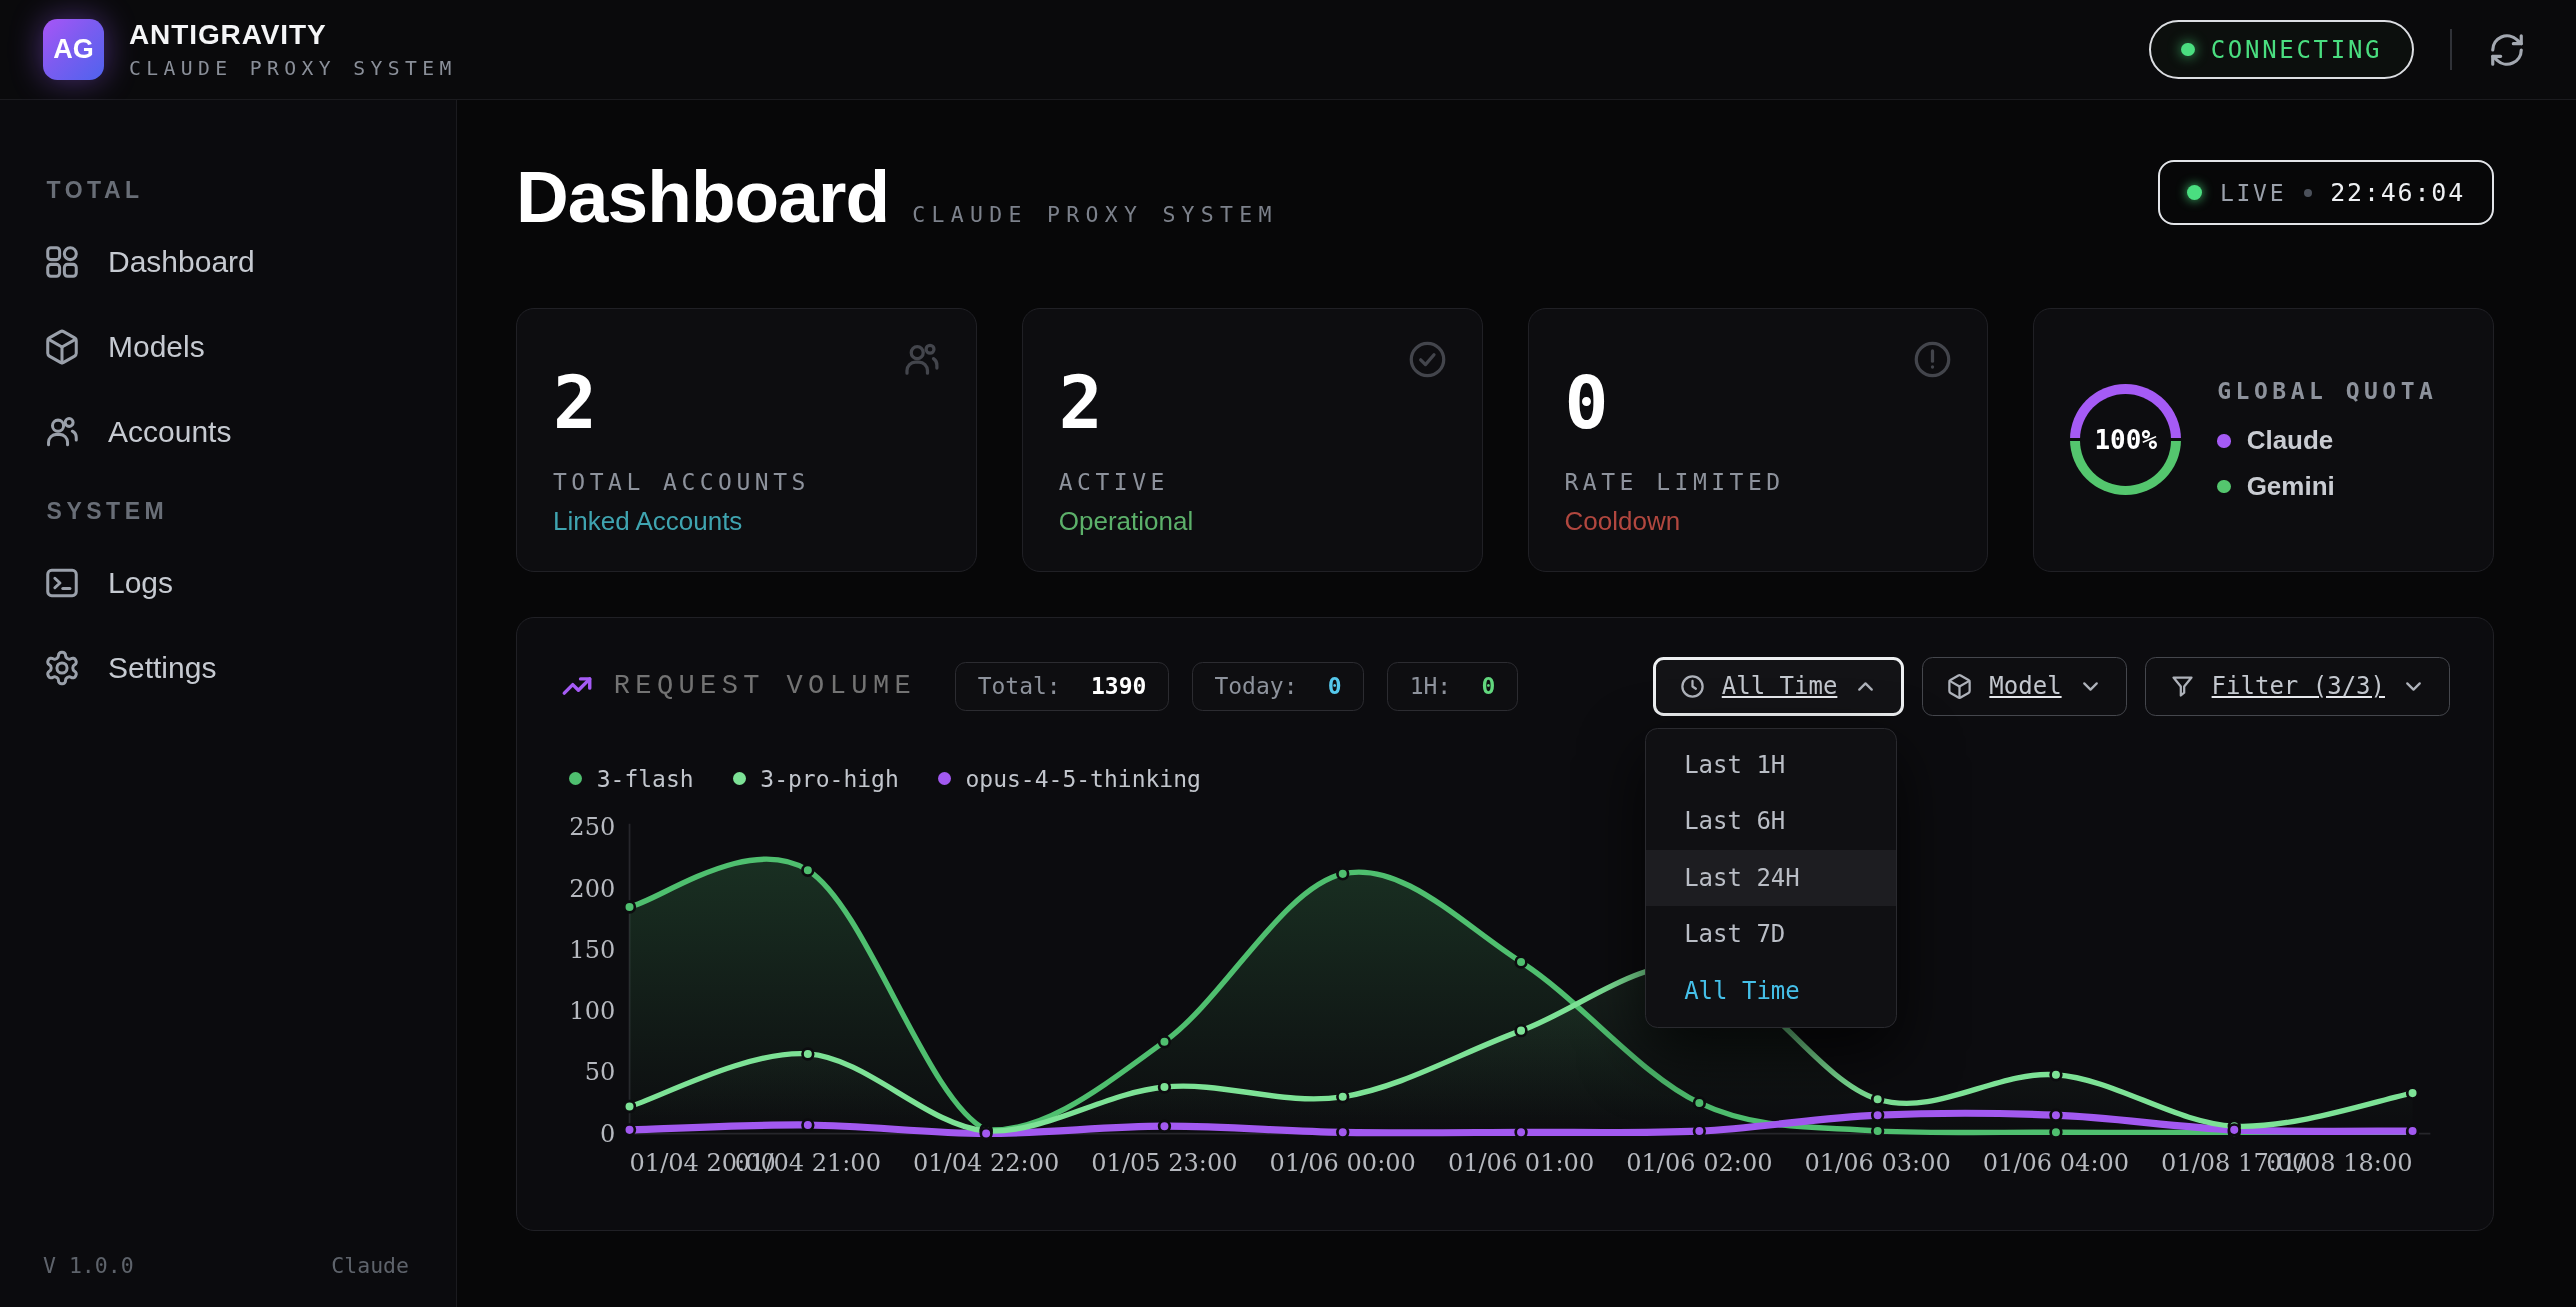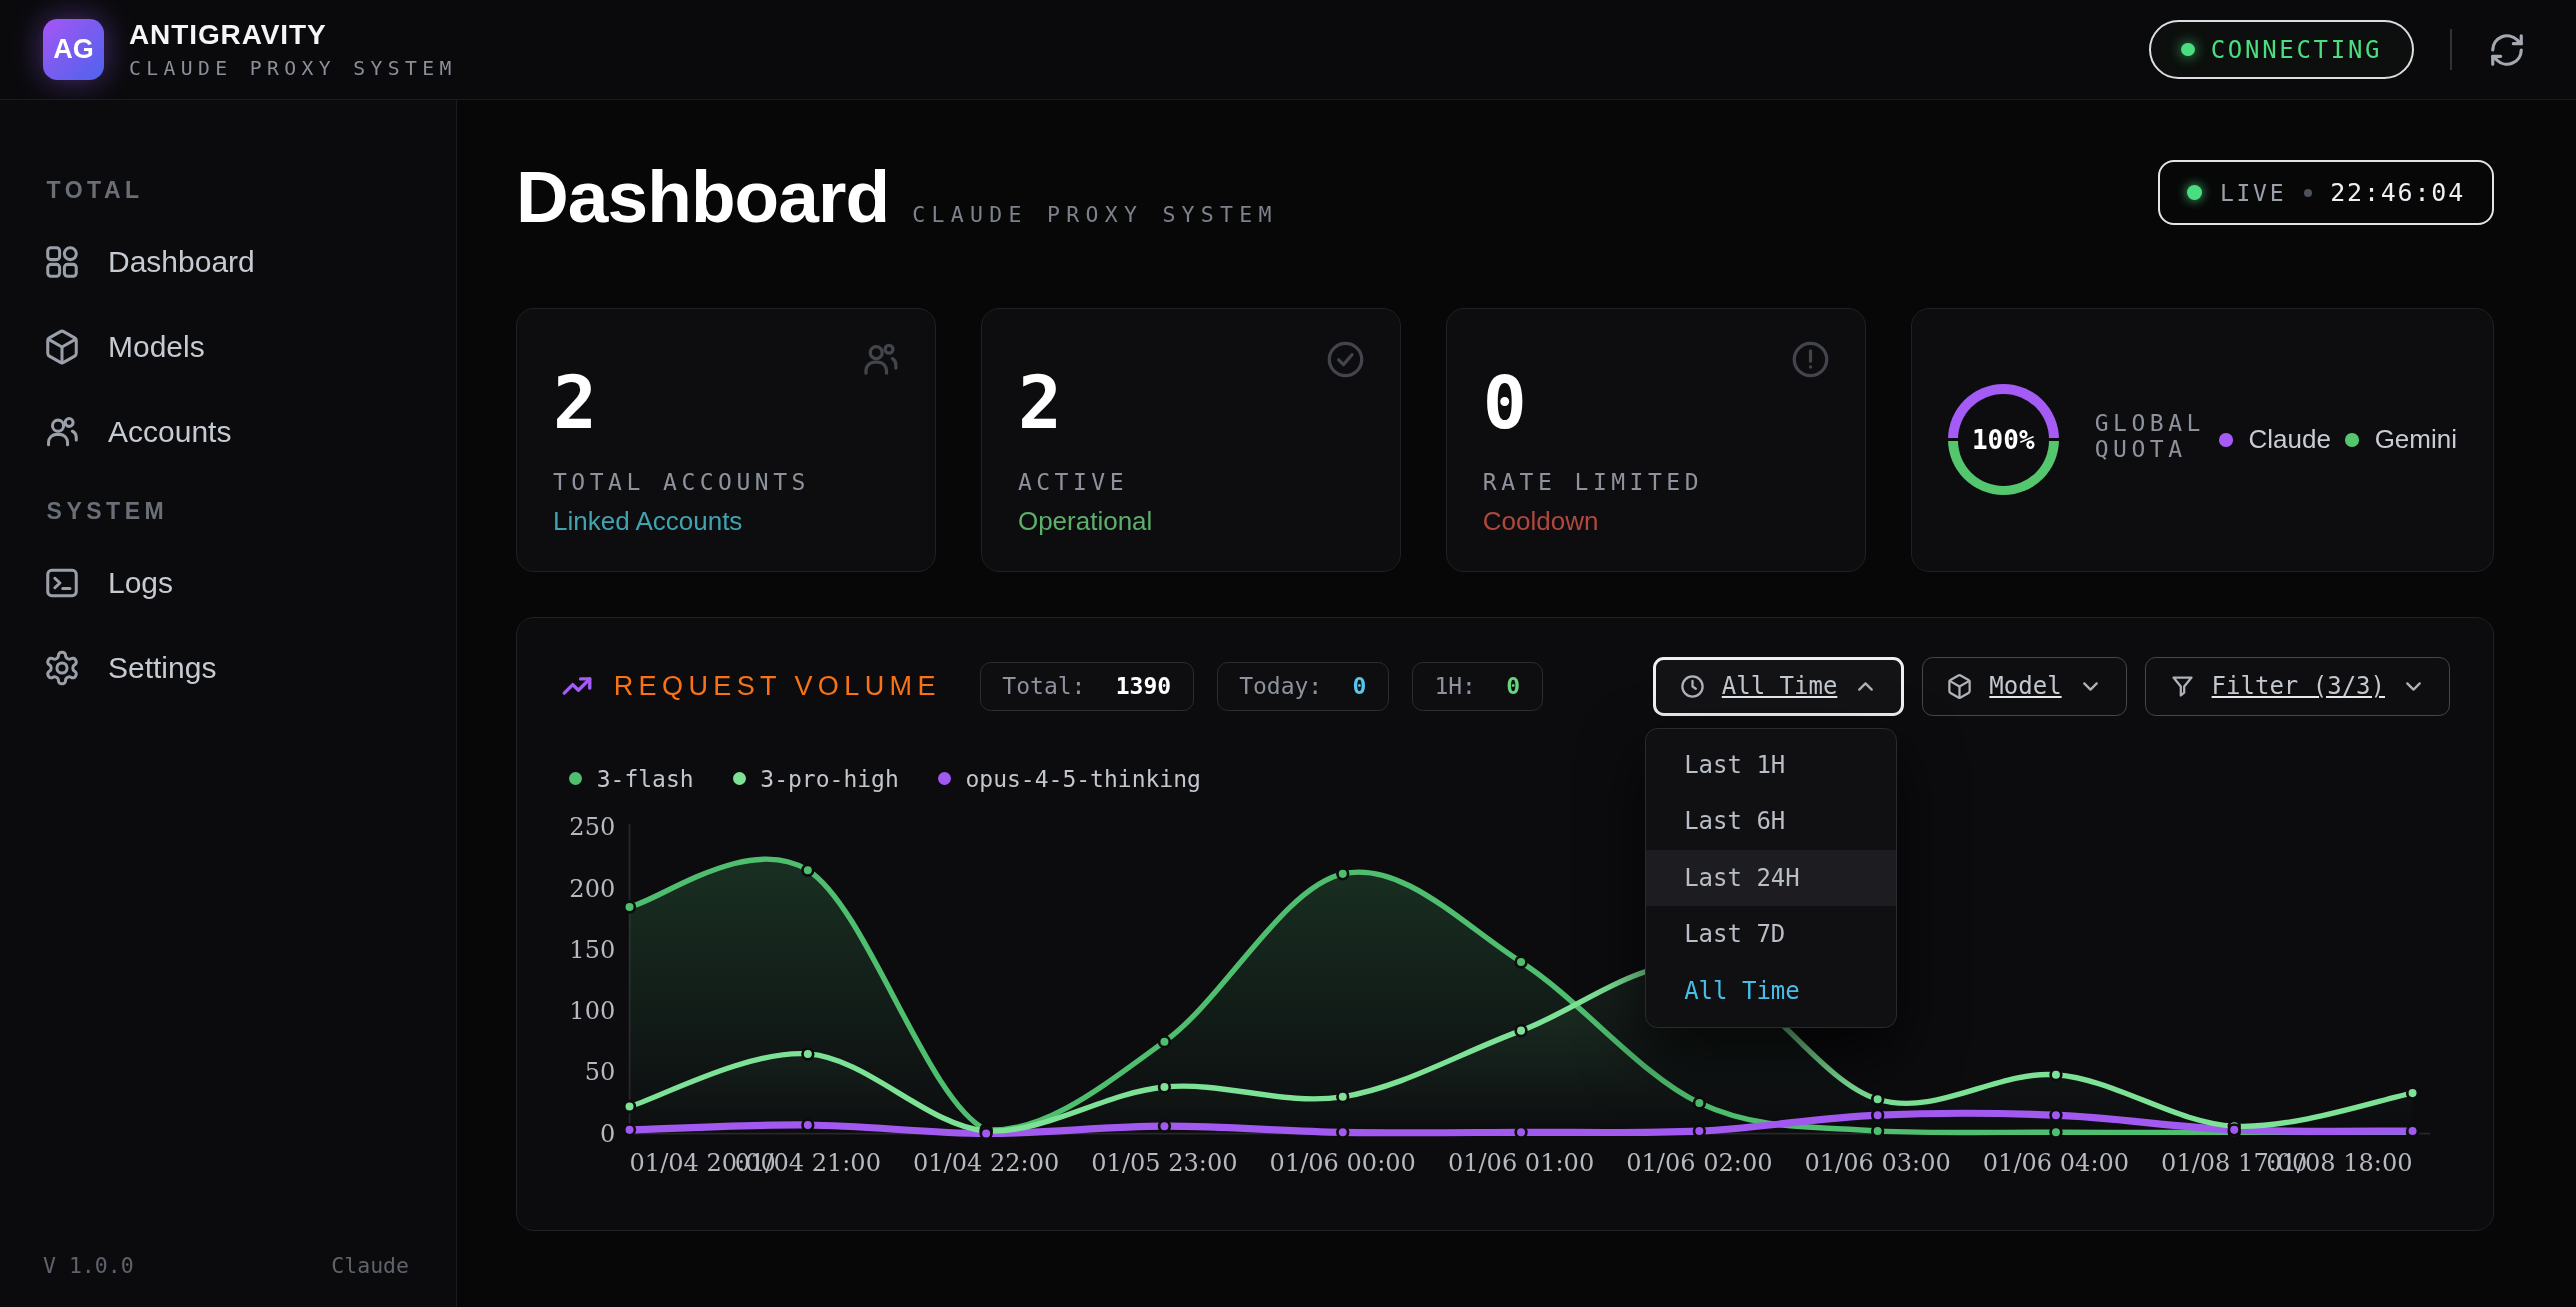--- a/index.html
+++ b/index.html
@@ -65,31 +65,31 @@
   .stat-sub { font-size:26px; margin-top:10.7px; }
 
   .quota-card { display:flex; align-items:center; gap:36px; }
   .donut { width:111px; height:111px; border-radius:50%; flex:0 0 auto; position:relative;
            background:conic-gradient(#a55bf5 0 88deg, transparent 88deg 92deg,
                                      #54c66e 92deg 268deg, transparent 268deg 272deg,
                                      #a55bf5 272deg 360deg); }
   .donut::after { content:""; position:absolute; inset:9.8px; border-radius:50%; background:#0d0d10; }
   .donut-val { position:absolute; inset:0; display:flex; align-items:center; justify-content:center;
                font-family:"DejaVu Sans Mono",monospace; font-weight:bold; font-size:26px; color:#fff; z-index:1; }
-  .quota-right { display:flex; gap:14.3px; }
+  .quota-right { display:flex; flex-direction:column; gap:14.3px;font-weight:bold; }
   .quota-label { font-family:"DejaVu Sans Mono",monospace; font-size:23px; color:#8d929c; letter-spacing:4.5px; margin-bottom:7.2px; }
   .legend-item { display:flex; align-items:center; gap:16px; font-size:26px; color:#c9ccd2; }
   .legend-dot { width:13.4px; height:13.4px; border-radius:50%; }
 
   
   .panel { margin-top:45px; background:#0c0c0f; border:1.8px solid #202025; border-radius:18px;
            padding:39px 43px 32px 43px; position:relative; }
   .panel-head { display:flex; align-items:center; }
   .panel-title-wrap { display:flex; align-items:center; gap:19.7px; color:#d3d6dc; }
-  .panel-title { font-family:Liberation Sans, sans-serif; font-size:27px; letter-spacing:5.4px; color:#f97316; }
+  .panel-title { font-family:Liberation Mono, monospace; font-size:27px; letter-spacing:5.4px; color:#737373; }
   .trend-icon { color:#a55bf5; }
   .chips { display:flex; gap:23px; margin-left:39px; }
   .chip { border:1.8px solid #2c2c31; border-radius:10.7px; padding:10.7px 21.5px; background:#0e0e11;
           font-family:"DejaVu Sans Mono",monospace; font-size:23px; color:#8d929c; display:flex; gap:14.3px; align-items:center; }
   .chip b { font-weight:bold;margin-left:16px; }
   .panel-actions { margin-left:auto; display:flex; gap:18px;text-decoration:underline; }
   .pbtn { display:flex; align-items:center; gap:16px; border:1.8px solid #45474d; border-radius:10.7px;
           background:#0e0e11; padding:12.5px 23px; cursor:pointer;
           font-family:"DejaVu Sans Mono",monospace; font-size:24px; color:#c3c7ce; }
   .pbtn .icon { color:#aeb2ba; }

